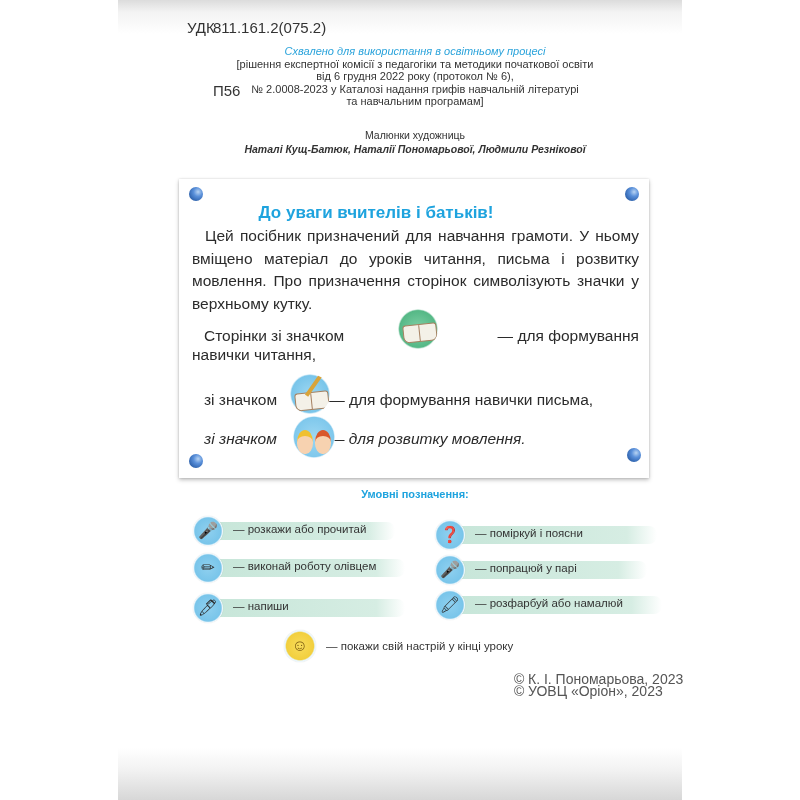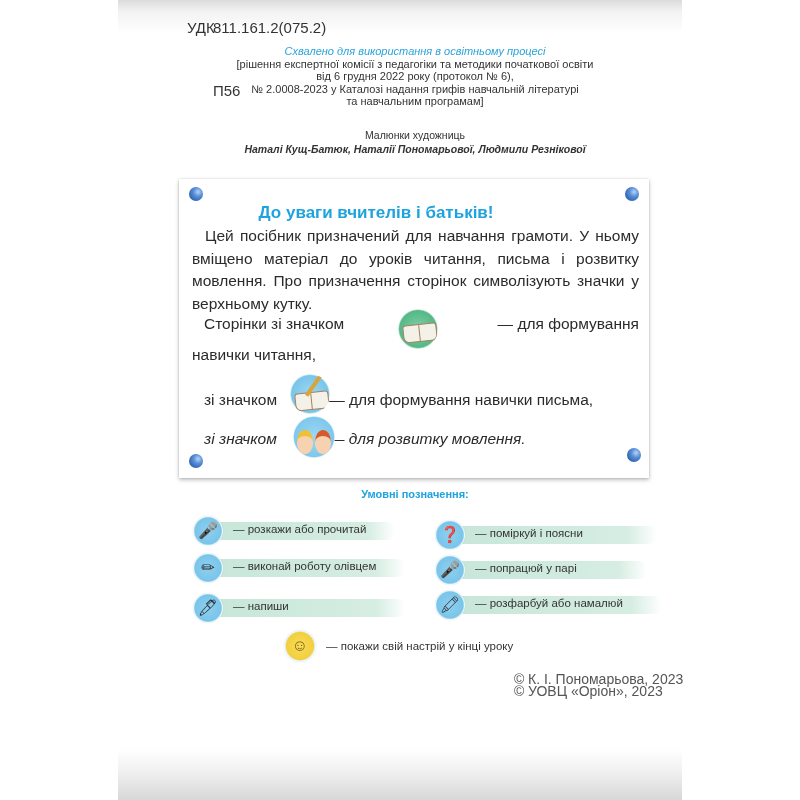--- a/index.html
+++ b/index.html
@@ -25,21 +25,21 @@
     box-shadow:0 2px 4px rgba(0,0,0,0.25), 0 0 2px rgba(0,0,0,0.15);
   }
   .pin { position:absolute; width:14px; height:14px; border-radius:50%;
     background:radial-gradient(circle at 65% 35%, #b8d4f3 0, #5a90da 35%, #2a5ea8 80%); }
   .pin.tl { left:10px; top:8px; } .pin.tr { right:10px; top:8px; }
   .pin.bl { left:10px; bottom:10px; } .pin.br { right:8px; bottom:16px; }
 
   .card-title { position:absolute; left:0; width:394px; top:24px; text-align:center; color:#1ea3de; font-weight:bold; font-size:17px; }
   .card-para { position:absolute; left:13px; width:447px; top:46px; font-size:15.5px; line-height:22.5px; text-align:justify; text-indent:13px; color:#2b2b2b; }
   .row { position:absolute; font-size:15.5px; color:#2b2b2b; white-space:nowrap; }
-  .r1 { left:25px; top:136px; width:435px; display:flex; justify-content:space-between; }
+  .r1 { left:25px; top:148px; width:435px; display:flex; justify-content:space-between; }
   .r1b { left:13px; top:167px; }
   .r2 { left:25px; top:212px; }
   .r3 { left:25px; top:251px;font-style:italic; }
   .gap { display:inline-block; }
 
   .ico-circle { position:absolute; border-radius:50%; overflow:hidden; }
   .ico-book { left:219px; top:130px; width:40px; height:40px; background:radial-gradient(circle, #7fd0a6 0, #55b886 65%, #e7f4ee 70%, #fff 100%); }
   .ico-write { left:111px; top:195px; width:40px; height:40px; background:radial-gradient(circle, #9dd7f2 0, #79c5ea 65%, #e6f4fb 70%, #fff 100%); }
   .ico-talk { left:114px; top:237px; width:42px; height:42px; background:radial-gradient(circle, #9dd7f2 0, #7fc8ec 66%, #e6f4fb 70%, #fff 100%); }
   .book-shape { position:absolute; left:5px; top:15px; width:32px; height:16px; background:#f4f1e8; border:1px solid #a58060; border-radius:3px 3px 6px 6px; transform:rotate(-6deg); }

